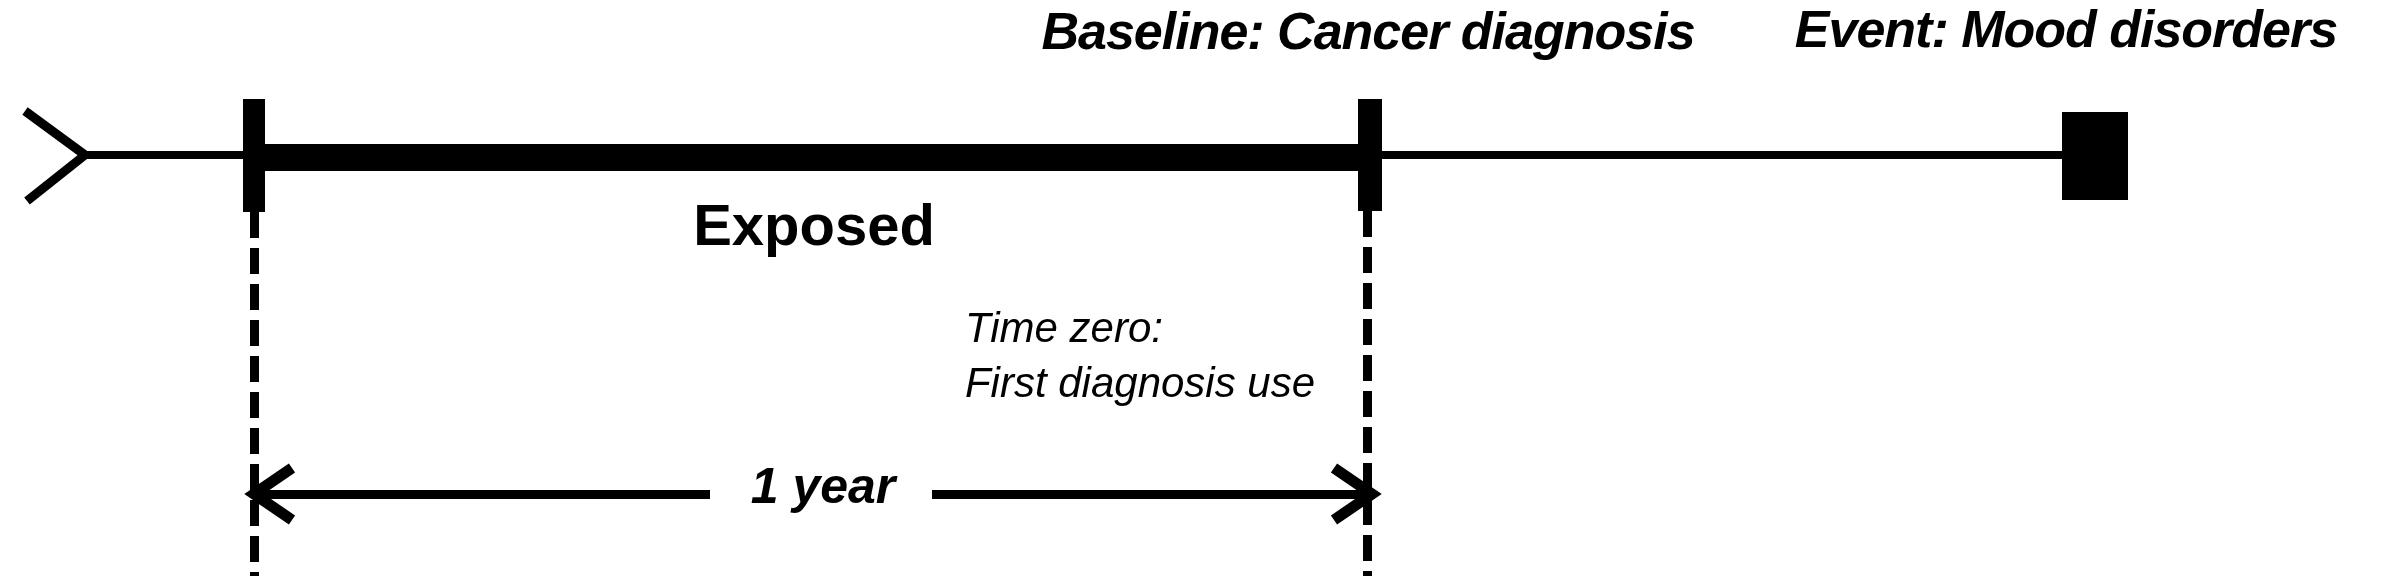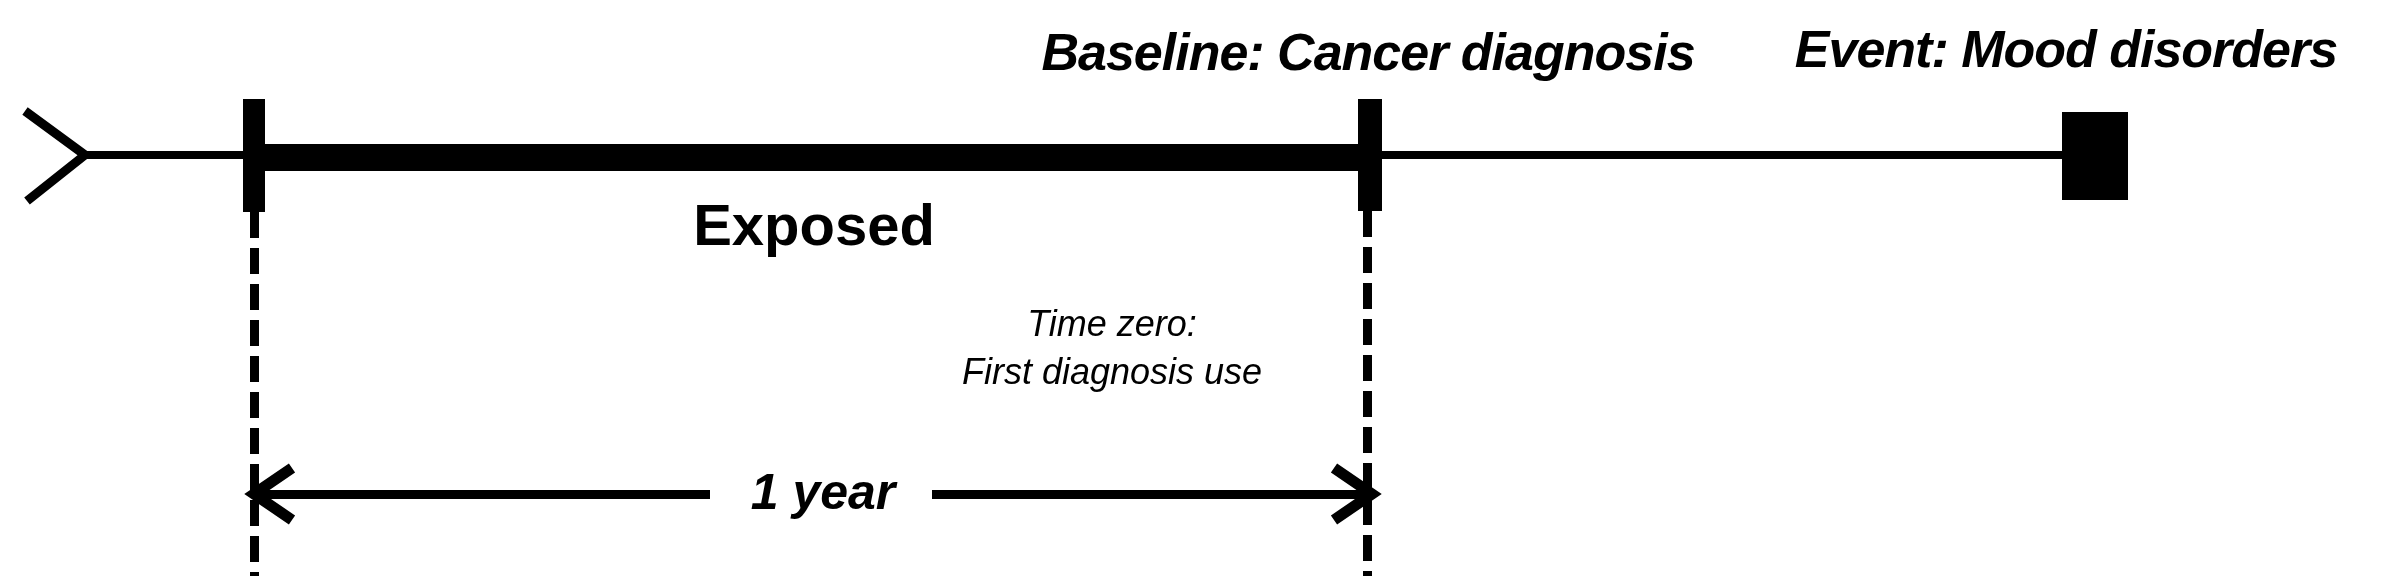--- a/index.html
+++ b/index.html
@@ -46,53 +46,52 @@
     font-size: 52px;
     font-weight: bold;
     font-style: italic;
     letter-spacing: -1px;
   }
   .lbl-exposed {
     font-size: 58px;
     font-weight: bold;
   }
   .lbl-timezero {
-    font-size: 36px;
+    font-size: 42px;
     font-style: italic;
-    text-align: center;
     line-height: 1.32;
     transform: translateX(-50%);
+    margin-left: 28px;
   }
   .lbl-year {
     font-size: 50px;
     font-weight: bold;
     font-style: italic;
-    margin-top: 6px;
   }
 
   svg.overlay {
     position: absolute;
     left: 0; top: 0;
     width: 2381px;
     height: 576px;
     pointer-events: none;
   }
   svg.overlay polyline {
     fill: none;
     stroke: #000000;
   }
 </style>
 </head>
 <body>
 
 <div class="canvas">
 
-  <div class="abs lbl lbl-top" style="left:1368px; top:23px;">Baseline: Cancer diagnosis</div>
+  <div class="abs lbl lbl-top" style="left:1368px; top:2px;">Baseline: Cancer diagnosis</div>
 
-  <div class="abs lbl lbl-top" style="left:2066px; top:20px;">Event: Mood disorders</div>
+  <div class="abs lbl lbl-top" style="left:2066px; top:0;">Event: Mood disorders</div>
 
   <div class="abs ink thin-line" style="left:83px; top:151px; width:160px;"></div>
 
   <div class="abs ink tick" style="left:243px; top:99px;"></div>
 
   <div class="abs ink thick-line" style="left:265px; top:144px; width:1093px;"></div>
 
   <div class="abs ink tick" style="left:1358px; top:99px; width:24px; height:112px;"></div>
 
   <div class="abs ink thin-line" style="left:1382px; top:151px; width:680px;"></div>

